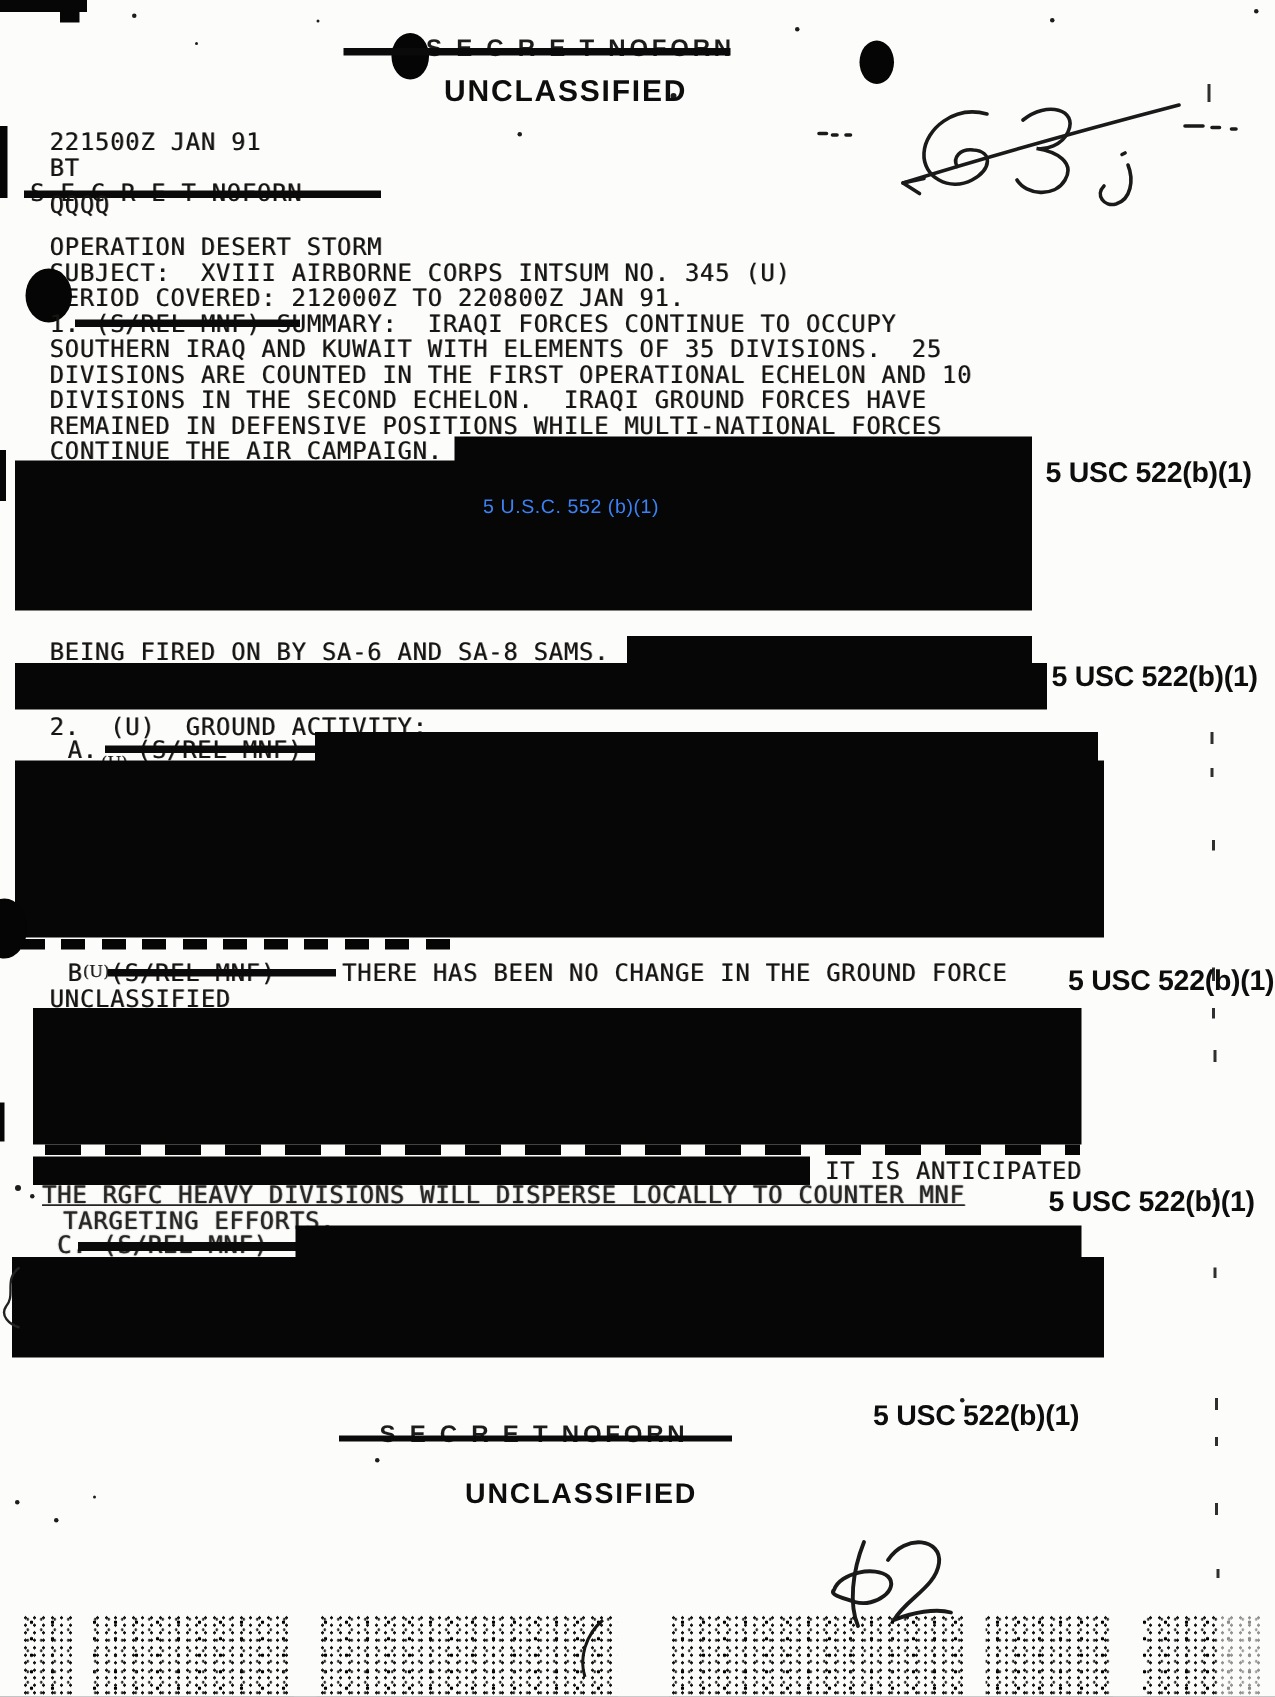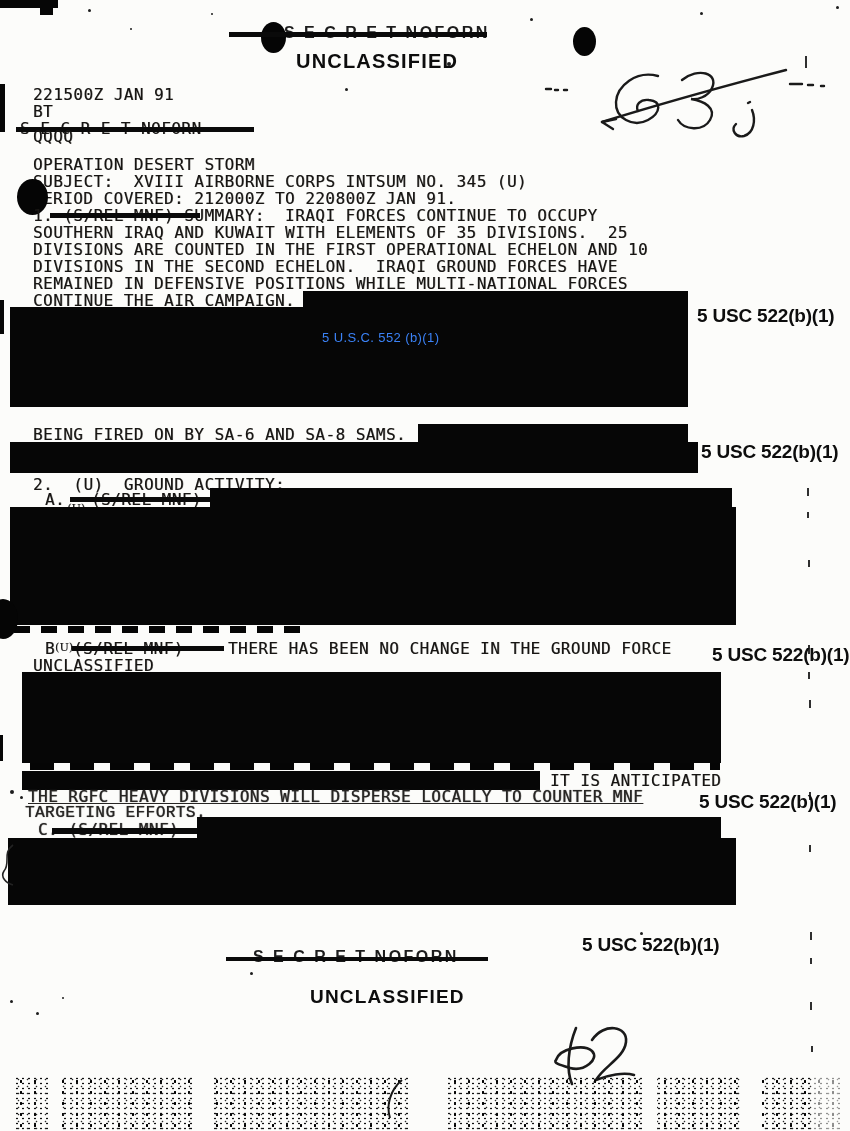--- a/index.html
+++ b/index.html
@@ -143,21 +143,21 @@
   <div class="abs mono" style="left:33px;top:657px;">UNCLASSIFIED</div>
 
   <div class="abs redact" style="left:22px;top:672px;width:699px;height:91px;"></div>
   <div class="abs remnant2" style="left:30px;top:763px;width:690px;height:7px;"></div>
 
   <div class="abs redact" style="left:22px;top:771px;width:518px;height:19px;"></div>
   <div class="abs mono" style="left:550px;top:772px;text-align:right;">IT IS ANTICIPATED</div>
 
   <div class="abs mono degraded" style="left:28px;top:788px;text-decoration:underline;">THE RGFC HEAVY DIVISIONS WILL DISPERSE LOCALLY TO COUNTER MNF</div>
   <div class="abs bs margin-note" style="left:699px;top:791px;">5 USC 522(b)(1)</div>
-  <div class="abs mono degraded" style="left:25px;top:805px;font-family:Liberation Mono, monospace;">TARGETING EFFORTS.</div>
+  <div class="abs mono degraded" style="left:42px;top:805px;">TARGETING EFFORTS.</div>
 
   <div class="abs mono degraded" style="left:38px;top:821px;"><span>C.</span><span style="padding-left:10px;">(S/REL MNF)</span></div>
   <div class="abs sbar" style="left:52px;top:828px;width:150px;height:6px;"></div>
   <div class="abs redact" style="left:197px;top:817px;width:524px;height:22px;"></div>
 
   <div class="abs redact" style="left:8px;top:838px;width:728px;height:67px;"></div>
 
   <svg class="abs" style="left:0;top:843px;" width="16" height="44" viewBox="0 0 16 44">
     <path d="M 13,2 C 2,10 11,20 4,28 C 0,34 6,40 13,42" fill="none" stroke="#222" stroke-width="1.6"></path>
   </svg>

